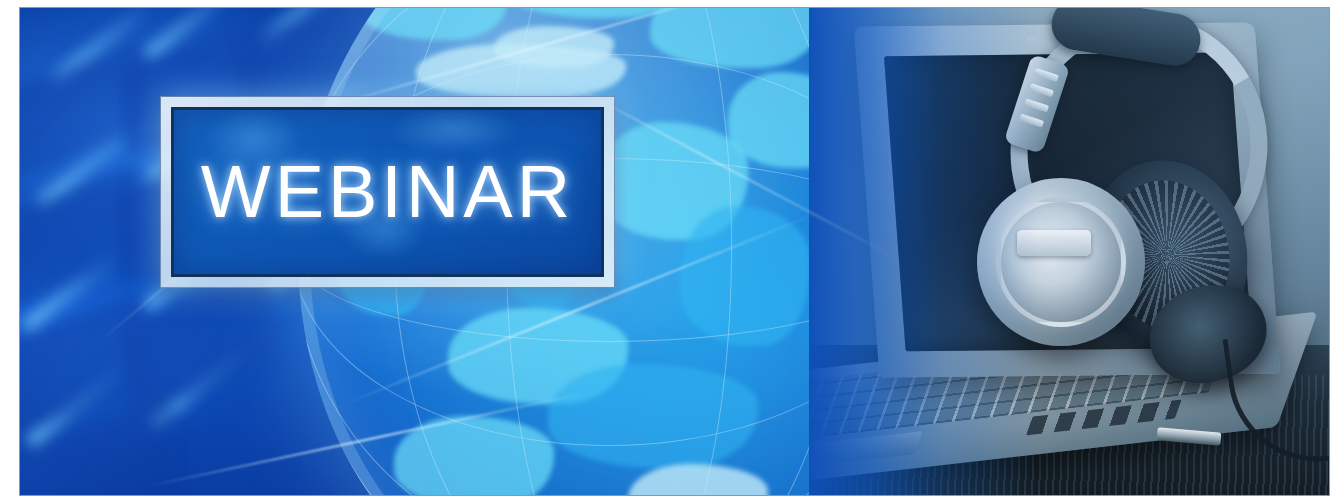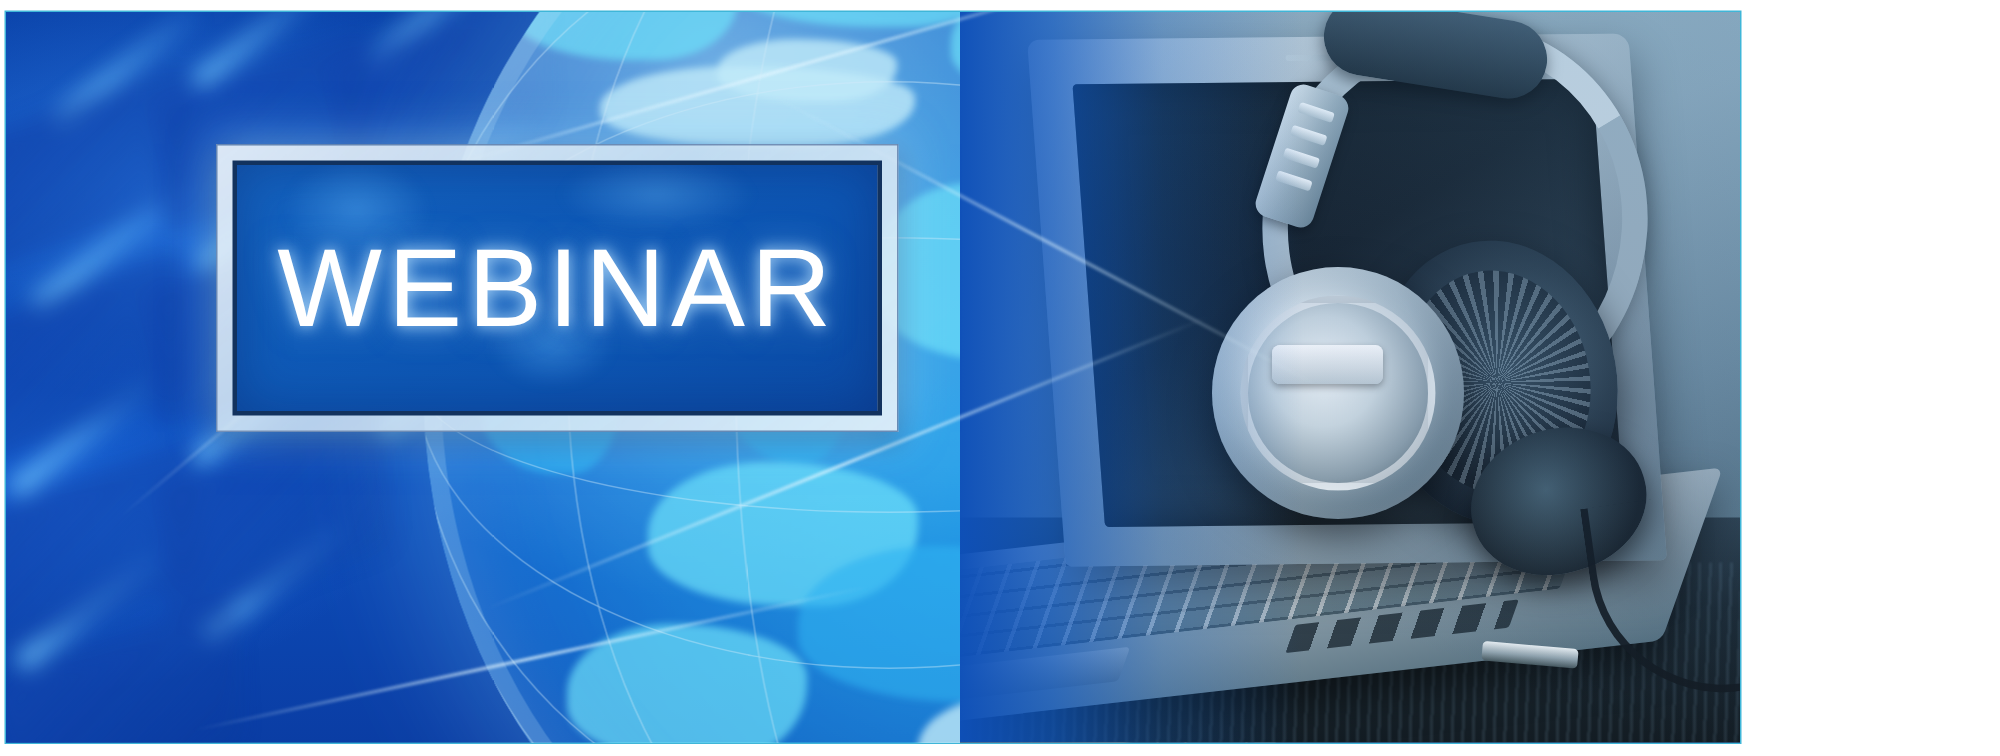--- a/index.html
+++ b/index.html
@@ -7,21 +7,21 @@
   body{
     width:1333px;height:504px;overflow:hidden;
     font-family:"Liberation Sans","DejaVu Sans",sans-serif;
   }
 
   
   #banner-root{
     position:relative;width:1333px;height:504px;background:#ffffff;
   }
   #banner-canvas{
-    position:absolute;left:4px;top:8px;width:1156px;height:487px;
+    position:absolute;left:20px;top:8px;width:1309px;height:487px;
     overflow:hidden;background:#0a3fa0;
     box-shadow:0 0 0 1px #3fb6d8;
   }
 
   
   .layer{position:absolute;inset:0;}
   #bg-keyboard{
     background:
       linear-gradient(118deg, rgba(0,0,0,0) 0%, rgba(0,0,0,0) 100%),
       radial-gradient(ellipse 360px 200px at 120px 120px, rgba(60,150,255,.55), rgba(0,0,0,0) 70%),

